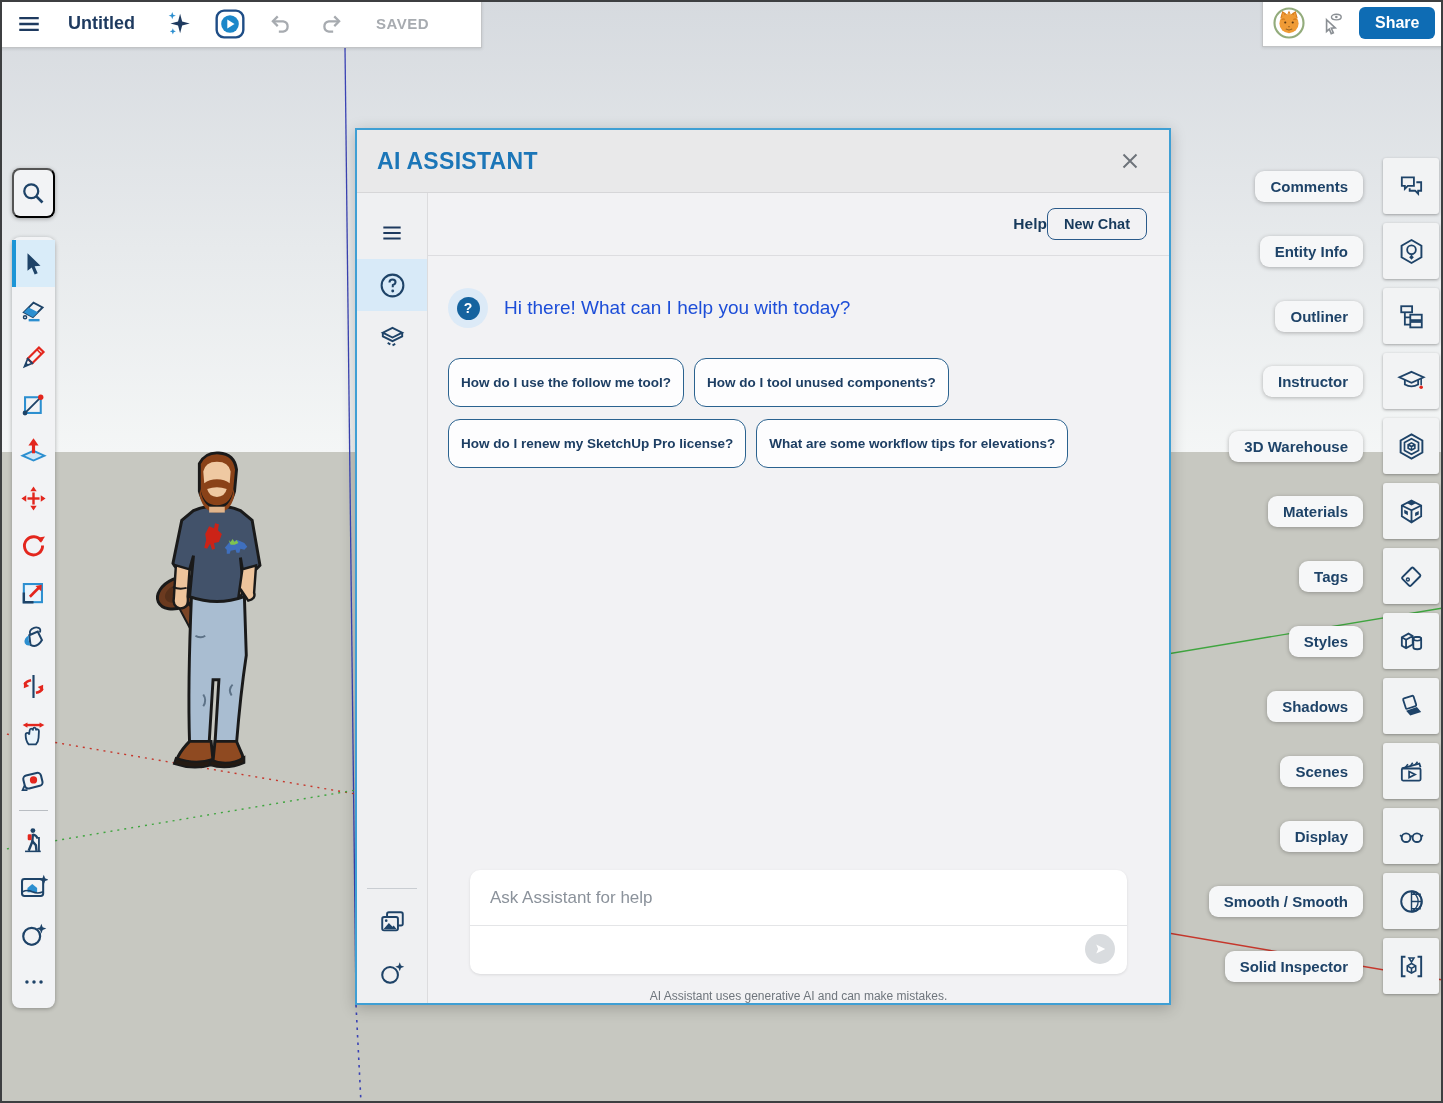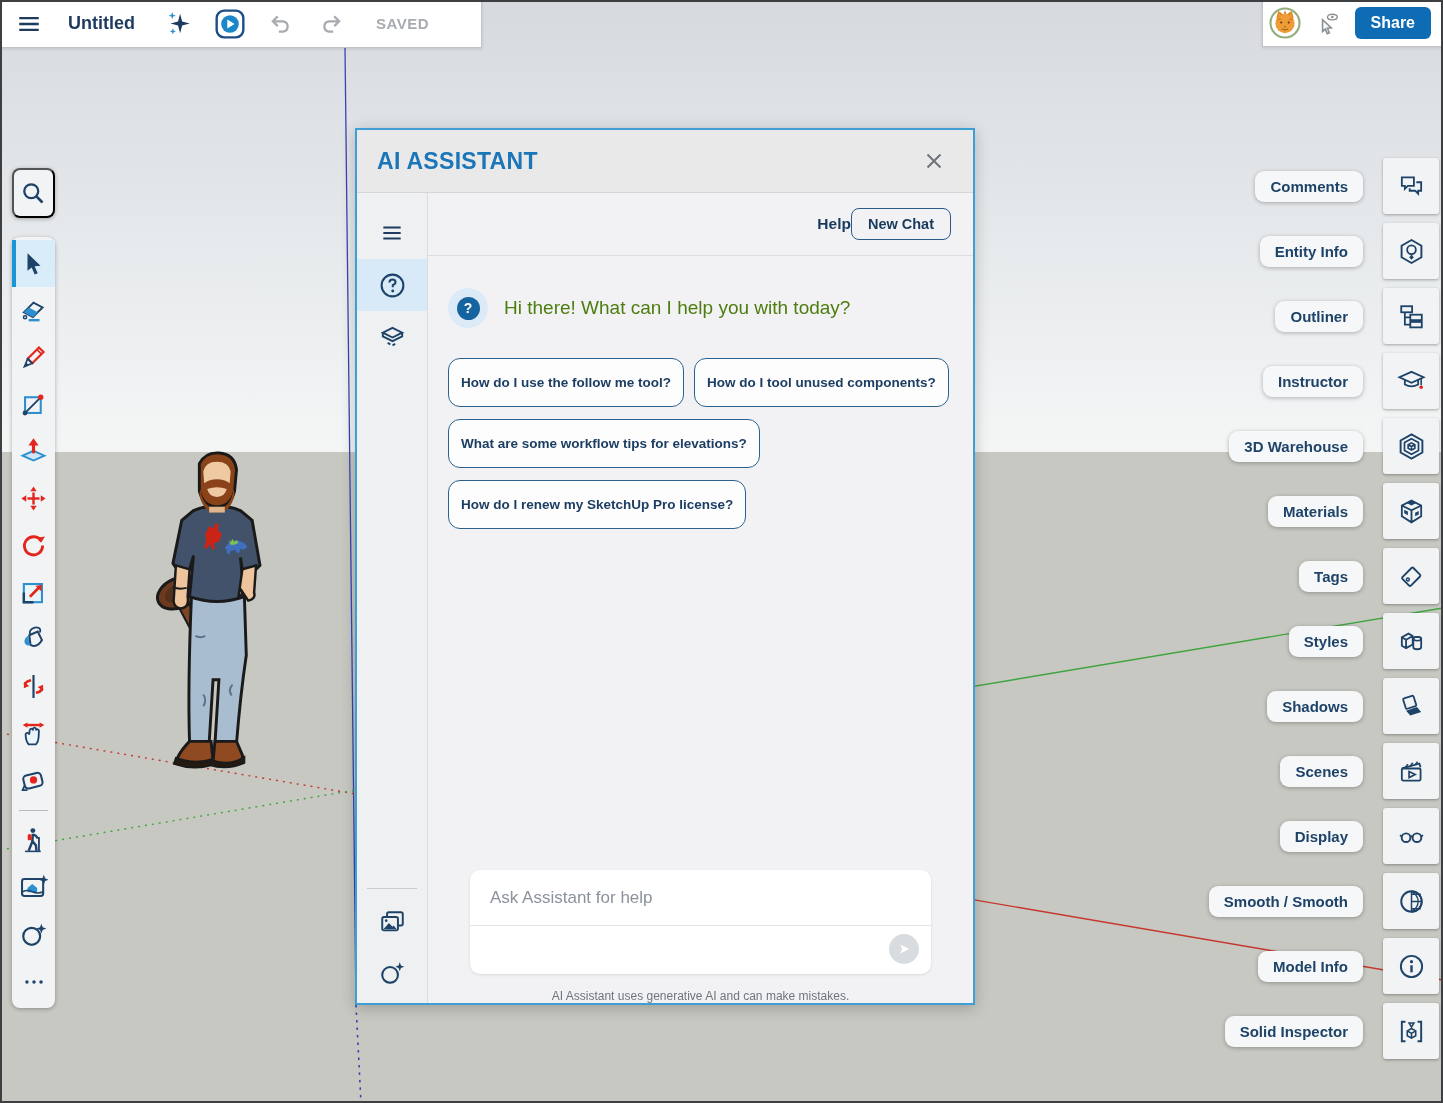--- a/index.html
+++ b/index.html
@@ -8,53 +8,53 @@
   .screen::after{content:"";position:absolute;inset:0;box-shadow:inset 0 0 0 2px #3d3f41;pointer-events:none;z-index:99;}
 
   
   .sky{position:absolute;left:0;top:0;right:0;height:452px;background:linear-gradient(#d6dadf 0%,#e7eaec 55%,#f4f6f6 100%);}
   .ground{position:absolute;left:0;top:452px;right:0;bottom:0;background:#c7c8c1;}
   .axes{position:absolute;inset:0;z-index:1;}
   .person{position:absolute;left:146px;top:450px;width:138px;height:352px;z-index:2;}
 
   
   .topbar-left{position:absolute;left:0;top:0;width:481px;height:47px;background:#fff;border-right:1px solid #c2c4c6;border-bottom:1px solid #c2c4c6;display:flex;align-items:center;z-index:10;box-shadow:0 1px 3px rgba(0,0,0,.12);}
-  .topbar-right{position:absolute;right:0;top:0;width:181px;height:47px;background:#fff;border-left:1px solid #c2c4c6;border-bottom:1px solid #c2c4c6;display:flex;align-items:center;justify-content:flex-end;gap:14px;padding:0 12px 0 10px;box-sizing:border-box;z-index:10;box-shadow:0 1px 3px rgba(0,0,0,.12);}
+  .topbar-right{position:absolute;right:0;top:0;width:181px;height:47px;background:#fff;border-left:1px solid #c2c4c6;border-bottom:1px solid #c2c4c6;display:flex;align-items:center;gap:14px;padding:0 12px 0 10px;box-sizing:border-box;z-index:10;box-shadow:0 1px 3px rgba(0,0,0,.12);}
   .tb-btn{display:flex;align-items:center;justify-content:center;background:none;border:none;padding:0;cursor:pointer;}
   .doc-title{font-size:18px;font-weight:bold;color:#1e3a5f;margin:0 28px 0 26px;}
   .saved{font-size:15px;font-weight:bold;color:#a7abb0;letter-spacing:.5px;margin-left:32px;}
   .share-btn{background:#0e6cb4;color:#fff;font-weight:bold;font-size:16px;border:none;border-radius:6px;padding:7px 16px;cursor:pointer;font-family:inherit;}
 
   
   .tool-search{position:absolute;left:12px;top:168px;width:43px;height:50px;background:#f2f3f5;border-radius:8px;box-shadow:0 1px 4px rgba(0,0,0,.3);display:flex;align-items:center;justify-content:center;z-index:10;}
   .toolbar{position:absolute;left:12px;top:237px;width:43px;background:#f2f3f5;border-radius:8px;box-shadow:0 1px 4px rgba(0,0,0,.3);display:flex;flex-direction:column;padding:3px 0;z-index:10;}
   .tool{height:47px;display:flex;align-items:center;justify-content:center;cursor:pointer;position:relative;}
   .tool.active{background:#d9ecf9;box-shadow:inset 4px 0 0 #1c95d6;}
   .tool-divider{height:1px;background:#b9bdc2;margin:6px 7px;}
 
   
-  .ai-panel{position:absolute;left:355px;top:128px;width:620px;height:877px;box-sizing:border-box;border:2px solid #3f9fd4;background:#f2f2f4;box-shadow:0 3px 14px rgba(0,0,0,.22);display:flex;flex-direction:column;z-index:20;}
+  .ai-panel{position:absolute;left:355px;top:128px;width:816px;height:877px;box-sizing:border-box;border:2px solid #3f9fd4;background:#f2f2f4;box-shadow:0 3px 14px rgba(0,0,0,.22);display:flex;flex-direction:column;z-index:20;}
   .ai-header{height:62px;flex:0 0 62px;background:#e9e9ea;display:flex;align-items:center;justify-content:space-between;padding:0 20px;border-bottom:1px solid #d6d6d8;}
   .ai-title{color:#1b76b8;font-weight:bold;font-size:23px;letter-spacing:.3px;}
   .ai-close{background:none;border:none;cursor:pointer;display:flex;}
   .ai-body{flex:1;display:flex;min-height:0;}
   .ai-rail{width:70px;flex:0 0 70px;background:#eff0f2;border-right:1px solid #dcdcde;display:flex;flex-direction:column;padding-top:14px;}
   .rail-btn{height:52px;display:flex;align-items:center;justify-content:center;background:none;border:none;cursor:pointer;}
   .rail-btn.active{background:#d8eaf8;}
   .rail-bottom{margin:auto 10px 6px;border-top:1px solid #c9cdd2;padding-top:8px;display:flex;flex-direction:column;}
   .rail-bottom .rail-btn{height:50px;}
   .ai-main{flex:1;display:flex;flex-direction:column;min-width:0;}
   .ai-main-header{height:62px;flex:0 0 62px;display:flex;align-items:center;justify-content:flex-end;padding:0 22px 0 18px;border-bottom:1px solid #dddde0;}
   .help-title{font-weight:bold;color:#173a5c;font-size:15.5px;}
   .new-chat{border:1.5px solid #2a5a8a;border-radius:8px;padding:7px 16px;font-weight:bold;color:#173a5c;font-size:14.5px;background:transparent;cursor:pointer;font-family:inherit;}
   .chat{flex:1;padding:32px 20px 0;display:flex;flex-direction:column;min-height:0;}
   .greeting{display:flex;align-items:center;gap:16px;}
   .g-avatar{width:40px;height:40px;border-radius:50%;background:#dceaf7;display:flex;align-items:center;justify-content:center;flex:0 0 40px;}
   .g-q{width:23px;height:23px;border-radius:50%;background:#15639f;color:#fff;font-size:14px;font-weight:bold;display:flex;align-items:center;justify-content:center;}
-  .g-text{font-size:19px;color:#4d7c0f;}
+  .g-text{font-size:19px;color:#1d4ed8;}
   .chips{margin-top:30px;display:flex;flex-wrap:wrap;gap:12px 10px;max-width:640px;}
   .chip{border:1.5px solid #2a628f;border-radius:12px;background:#fdfdfe;padding:16px 12px;font-size:13.5px;font-weight:bold;color:#1d3e63;cursor:pointer;font-family:inherit;white-space:nowrap;}
   .composer{margin:auto 22px 0;background:#fff;border-radius:10px;height:104px;flex:0 0 104px;position:relative;box-shadow:0 1px 3px rgba(0,0,0,.10);}
   .composer input{border:none;outline:none;width:100%;box-sizing:border-box;padding:18px 20px 0;font-size:17px;color:#333;background:transparent;font-family:inherit;}
   .composer input::placeholder{color:#8b929b;}
   .composer .line{position:absolute;left:0;right:0;top:55px;height:1px;background:#e4e5e7;}
   .send{position:absolute;right:12px;bottom:10px;width:30px;height:30px;border-radius:50%;background:#d9dcdf;border:none;display:flex;align-items:center;justify-content:center;cursor:pointer;}
   .ai-footer{text-align:center;font-size:12px;color:#6e757c;padding:15px 0 0;}
 
   
@@ -542,22 +542,22 @@
         <div class="chat">
           <div class="greeting">
             <span class="g-avatar">
                 <span class="g-q">?</span>
               </span>
             <span class="g-text">Hi there! What can I help you with today?</span>
           </div>
           <div class="chips">
             <button class="chip">How do I use the follow me tool?</button>
             <button class="chip">How do I tool unused components?</button>
+            <button class="chip">How do I renew my SketchUp Pro license?</button>
             <button class="chip">What are some workflow tips for elevations?</button>
-            <button class="chip">How do I renew my SketchUp Pro license?</button>
           </div>
           <div class="composer">
             <input type="text" placeholder="Ask Assistant for help" style="">
             <div class="line"></div>
             <button class="send">
                 <svg style="width:20px;height:20px">
                   <use href="#sym-send" xlink:href="#sym-send"></use>
                 </svg>
               </button>
           </div>
@@ -658,28 +658,20 @@
     </div>
     <div class="dock-row">
       <span class="pill">Smooth / Smooth</span>
       <button class="dock-box">
           <svg class="icon28">
             <use href="#sym-soften" xlink:href="#sym-soften"></use>
           </svg>
         </button>
     </div>
     <div class="dock-row">
-      <span class="pill">Model Info</span>
-      <button class="dock-box">
-          <svg class="icon28">
-            <use href="#sym-modelinfo" xlink:href="#sym-modelinfo"></use>
-          </svg>
-        </button>
-    </div>
-    <div class="dock-row">
       <span class="pill">Solid Inspector</span>
       <button class="dock-box">
           <svg class="icon28">
             <use href="#sym-solid" xlink:href="#sym-solid"></use>
           </svg>
         </button>
     </div>
   </div>
 
 </div>

